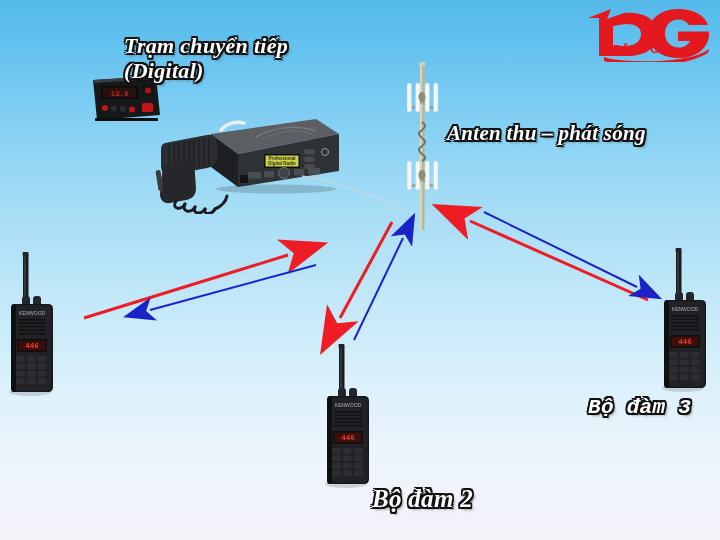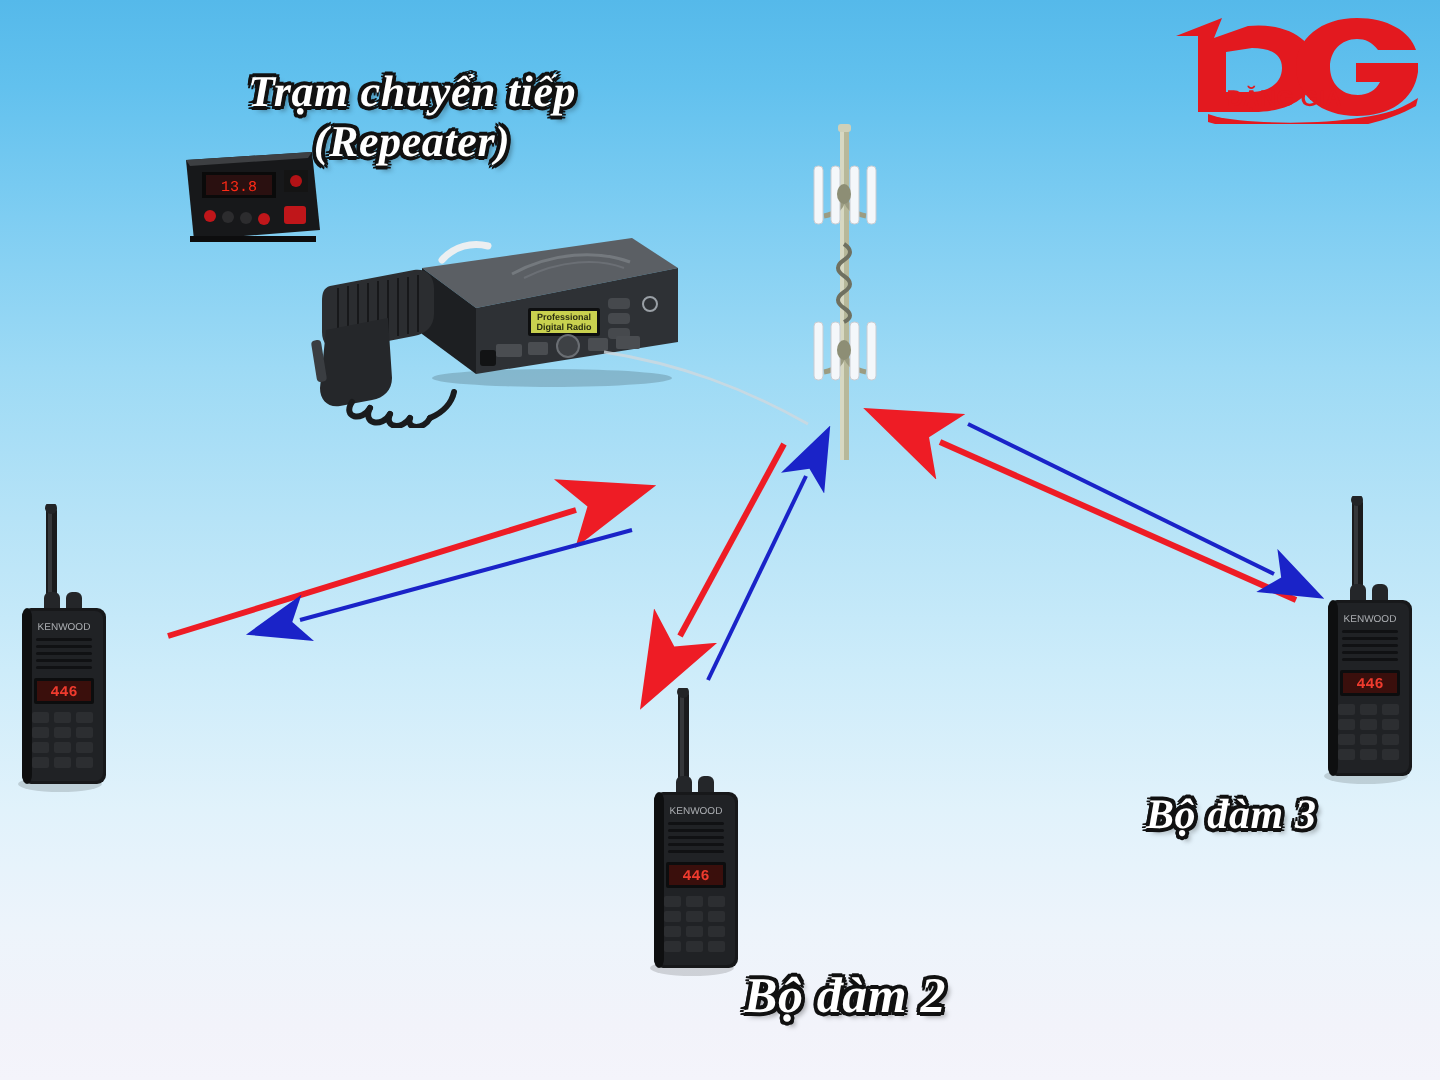--- a/index.html
+++ b/index.html
@@ -33,25 +33,25 @@
     letter-spacing:.3px;
     white-space:nowrap;
     line-height:1.14;
     text-shadow:
       -1.6px -1.6px 0 #111, 1.6px -1.6px 0 #111,
       -1.6px  1.6px 0 #111, 1.6px  1.6px 0 #111,
        0   -1.9px 0 #111,  0    1.9px 0 #111,
       -1.9px 0 0 #111, 1.9px 0 0 #111,
        2.5px 2.5px 2.5px rgba(0,0,0,.35);
   }
-  #cap-repeater{left:124px;top:33px;font-size:22px;text-align:center;}
+  #cap-repeater{left:124px;top:33px;font-size:22px;}
   #cap-antenna{left:447px;top:122px;font-size:21px;}
   #cap-r1{left:18px;top:400px;font-size:21px;}
   #cap-r2{left:372px;top:485px;font-size:25px;}
-  #cap-r3{left:573px;top:396px;font-size:21px;}
+  #cap-r3{left:588px;top:396px;font-size:21px;font-family:Liberation Mono, monospace;}
 
   
   #logo{position:absolute;right:8px;top:4px;width:130px;height:58px;}
 
   
   .obj{position:absolute;}
 
   
   #arrows{position:absolute;left:0;top:0;width:720px;height:540px;}
 </style>
@@ -346,22 +346,23 @@
           <rect x="72" y="238" width="17" height="11" rx="2"></rect>
         <rect x="28" y="253" width="17" height="11" rx="2"></rect>
           <rect x="50" y="253" width="17" height="11" rx="2"></rect>
           <rect x="72" y="253" width="17" height="11" rx="2"></rect>
       </g>
     </g>
   </svg>
 
   <div class="caption" id="cap-repeater">
     <div>Trạm chuyển tiếp</div>
-    <div>(Repeater)</div>
+    <div>(Digital)</div>
   </div>
 
+  <div class="caption" id="cap-antenna">Anten thu – phát sóng</div>
 
 
   <div class="caption" id="cap-r2">Bộ đàm 2</div>
 
   <div class="caption" id="cap-r3">Bộ đàm 3</div>
 
 </div>
 
 </body></html>

